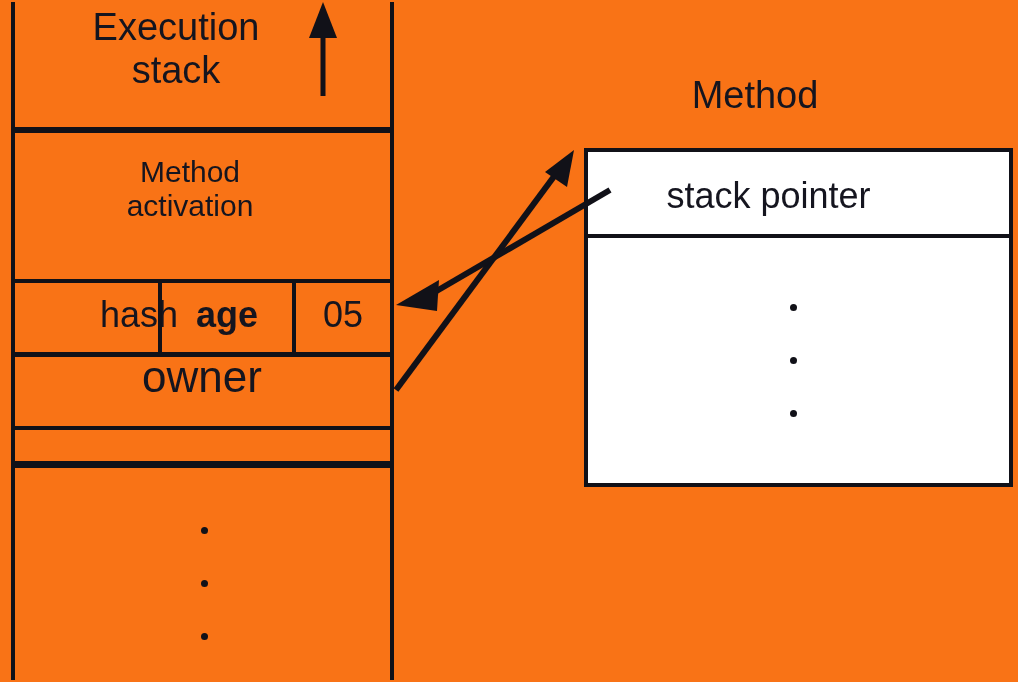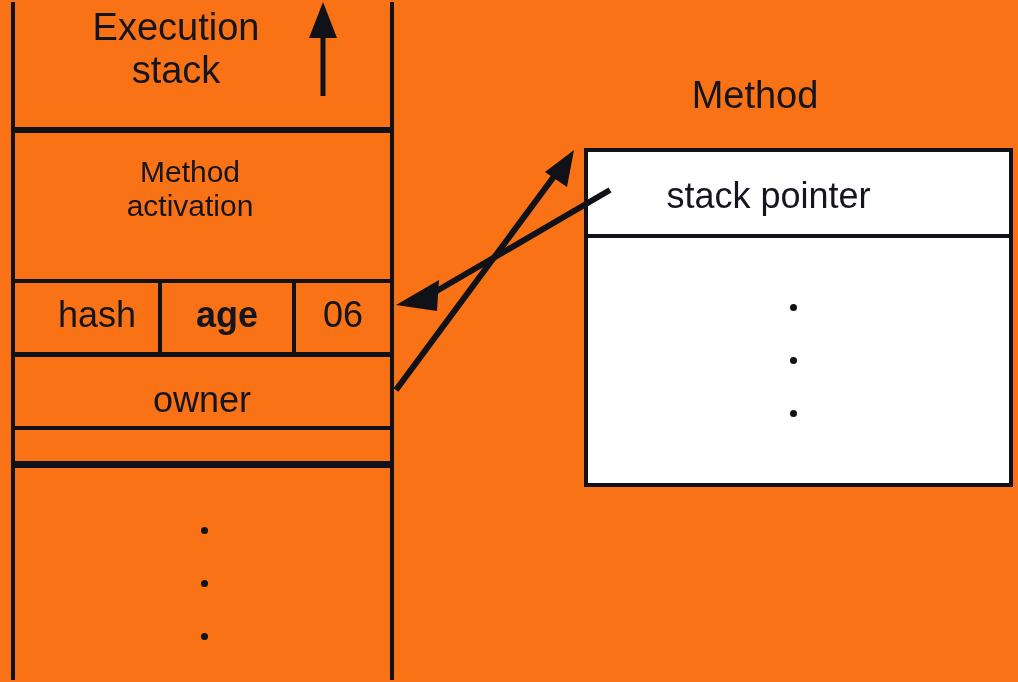--- a/index.html
+++ b/index.html
@@ -100,29 +100,29 @@
       <polygon points="17,2 31,38 3,38" fill="#111118"></polygon>
     </svg>
 
     <div class="rule-h" style="left:11px; top:127px; width:383px; height:6px;"></div>
 
     <div class="lbl" style="left:4px; top:155px; width:372px; font-size:30px;">Method
 activation</div>
 
     <div class="rule-h" style="left:11px; top:279px; width:383px; height:4px;"></div>
 
-    <div class="lbl" style="left:16px; top:295px; width:162px; font-size:36px;">hash</div>
+    <div class="lbl" style="left:16px; top:295px; width:162px; font-size:36px;text-align:right;">hash</div>
     <div class="rule-v" style="left:158px; top:283px; width:4px; height:69px;"></div>
     <div class="lbl" style="left:162px; top:295px; width:130px; font-size:36px;font-weight:bold;">age</div>
     <div class="rule-v" style="left:292px; top:283px; width:4px; height:69px;"></div>
-    <div class="lbl" style="left:296px; top:295px; width:94px; font-size:36px;">06</div>
+    <div class="lbl" style="left:296px; top:295px; width:94px; font-size:36px;">05</div>
 
     <div class="rule-h" style="left:11px; top:352px; width:383px; height:5px;"></div>
 
-    <div class="lbl" style="left:16px; top:380px; width:372px; font-size:36px;">owner</div>
+    <div class="lbl" style="left:16px; top:352px; width:372px; font-size:44px;">owner</div>
 
     <div class="rule-h" style="left:11px; top:426px; width:383px; height:4px;"></div>
 
     <div class="lbl" style="left:16px; top:434px; width:372px; height:26px; font-size:26px;"></div>
 
     <div class="rule-h" style="left:11px; top:461px; width:383px; height:7px;"></div>
 
     <div class="dotcol" style="left:201px; top:527px;">
       <i></i>
         <i></i>

